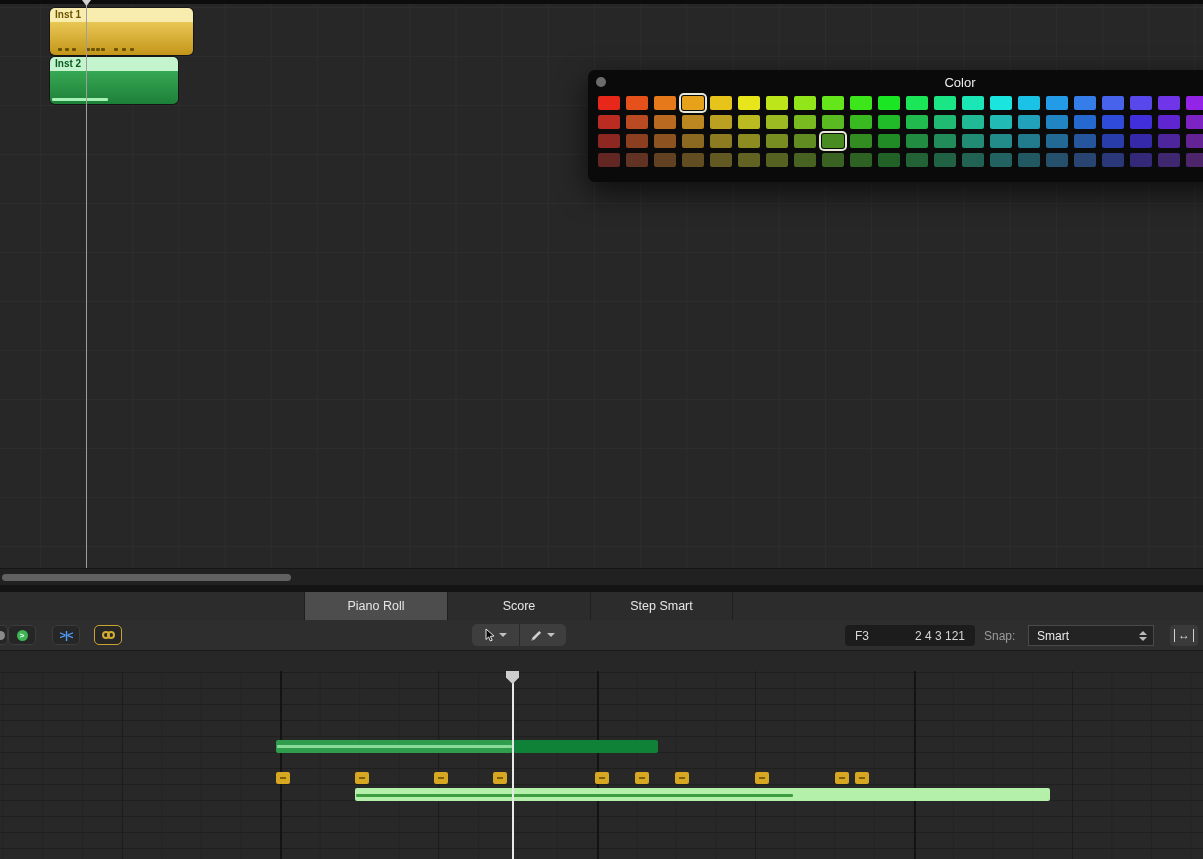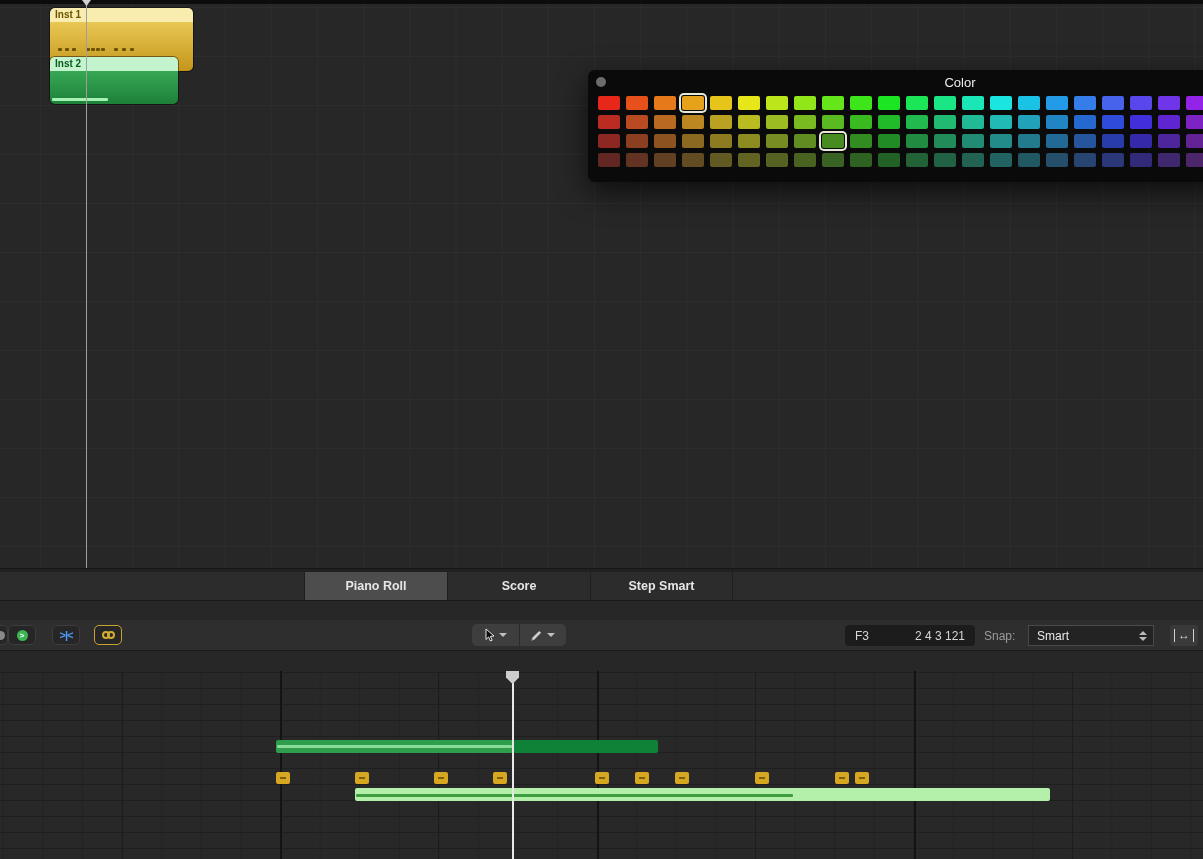--- a/index.html
+++ b/index.html
@@ -27,21 +27,21 @@
   #panel-title{position:absolute;top:5px;left:0;right:0;text-align:center;color:#ededed;font-size:13px;}
   .swatch{position:absolute;border-radius:2px;}
   .swatch.sel{box-shadow:0 0 0 1px #0a0a0a,0 0 0 3px #e8e8d8;}
 
   
   #hstrip{position:absolute;left:0;top:568px;width:100%;height:17px;background:#212121;border-top:1px solid #151515;}
   #hthumb{position:absolute;left:2px;top:5px;width:289px;height:7px;border-radius:4px;background:#616161;}
   #divider{position:absolute;left:0;top:585px;width:100%;height:7px;background:#141414;}
 
   
-  #tabbar{position:absolute;left:0;top:572px;width:100%;height:28px;background:#2c2c2c;border-bottom:1px solid #191919;font-weight:bold;}
+  #tabbar{position:absolute;left:0;top:592px;width:100%;height:28px;background:#2c2c2c;border-bottom:1px solid #191919;}
   #tabs{position:absolute;left:304px;top:0;height:28px;display:flex;}
   .tab{width:143px;height:28px;line-height:28px;text-align:center;color:#e6e6e6;font-size:12.5px;
        border-left:1px solid #1f1f1f;box-sizing:border-box;}
   .tab:last-child{border-right:1px solid #1f1f1f;}
   .tab.active{background:#4d4d4d;}
 
   
   #toolbar{position:absolute;left:0;top:620px;width:100%;height:30px;background:#2e2e2e;border-bottom:1px solid #1a1a1a;}
   .pill{position:absolute;top:5px;height:20px;background:#262626;border:1px solid #3c3c3c;border-radius:5px;
         box-sizing:border-box;display:flex;align-items:center;justify-content:center;}
@@ -92,21 +92,21 @@
     clip-path:polygon(0 0,100% 0,100% 50%,50% 100%,0 50%);}
 </style>
 </head>
 <body>
 
 <div id="app">
 
   <div id="arrange">
     <div id="topstrip"></div>
     <div id="regions">
-        <div class="region" style="left: 50px; top: 8px; width: 143px; height: 63px;">
+        <div class="region" style="left: 50px; top: 8px; width: 143px; height: 47px;">
           <div class="rheader" style="background: rgb(248, 236, 174); color: rgb(107, 84, 0);">Inst 1</div>
           <div class="rbody" style="background: linear-gradient(rgb(233, 199, 84), rgb(195, 150, 26));">
             <div class="rmark" style="left: 8px; top: 26px; width: 4px; height: 3px; background: rgb(110, 82, 0);"></div>
             <div class="rmark" style="left: 15px; top: 26px; width: 4px; height: 3px; background: rgb(110, 82, 0);"></div>
             <div class="rmark" style="left: 22px; top: 26px; width: 4px; height: 3px; background: rgb(110, 82, 0);"></div>
             <div class="rmark" style="left: 36px; top: 26px; width: 4px; height: 3px; background: rgb(110, 82, 0);"></div>
             <div class="rmark" style="left: 41px; top: 26px; width: 4px; height: 3px; background: rgb(110, 82, 0);"></div>
             <div class="rmark" style="left: 46px; top: 26px; width: 4px; height: 3px; background: rgb(110, 82, 0);"></div>
             <div class="rmark" style="left: 51px; top: 26px; width: 4px; height: 3px; background: rgb(110, 82, 0);"></div>
             <div class="rmark" style="left: 64px; top: 26px; width: 4px; height: 3px; background: rgb(110, 82, 0);"></div>

